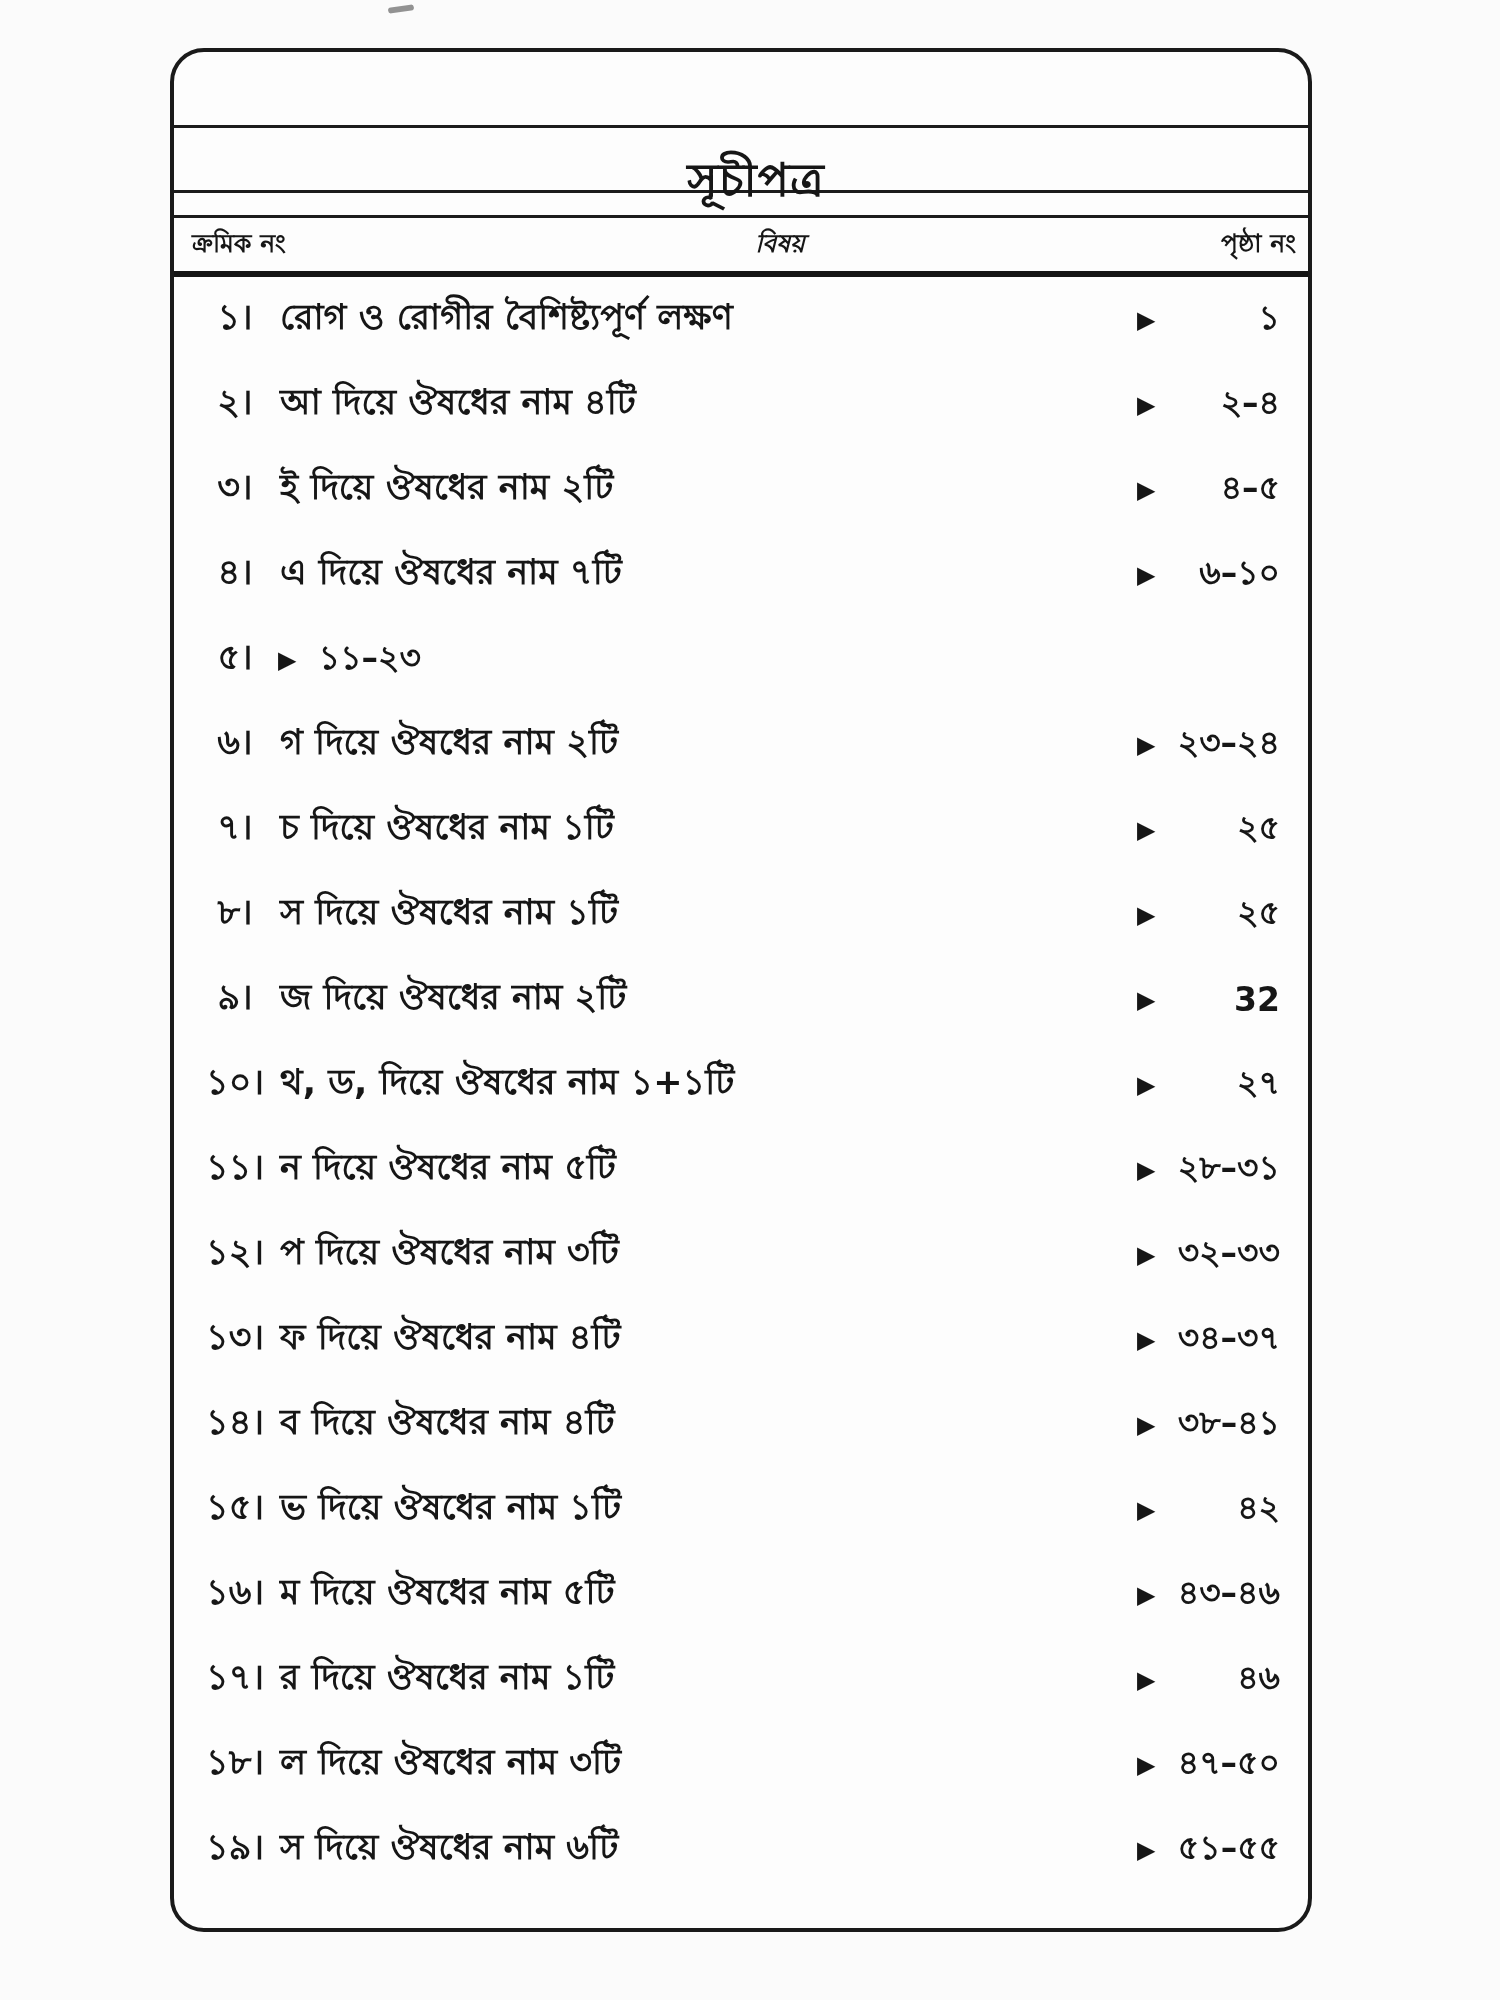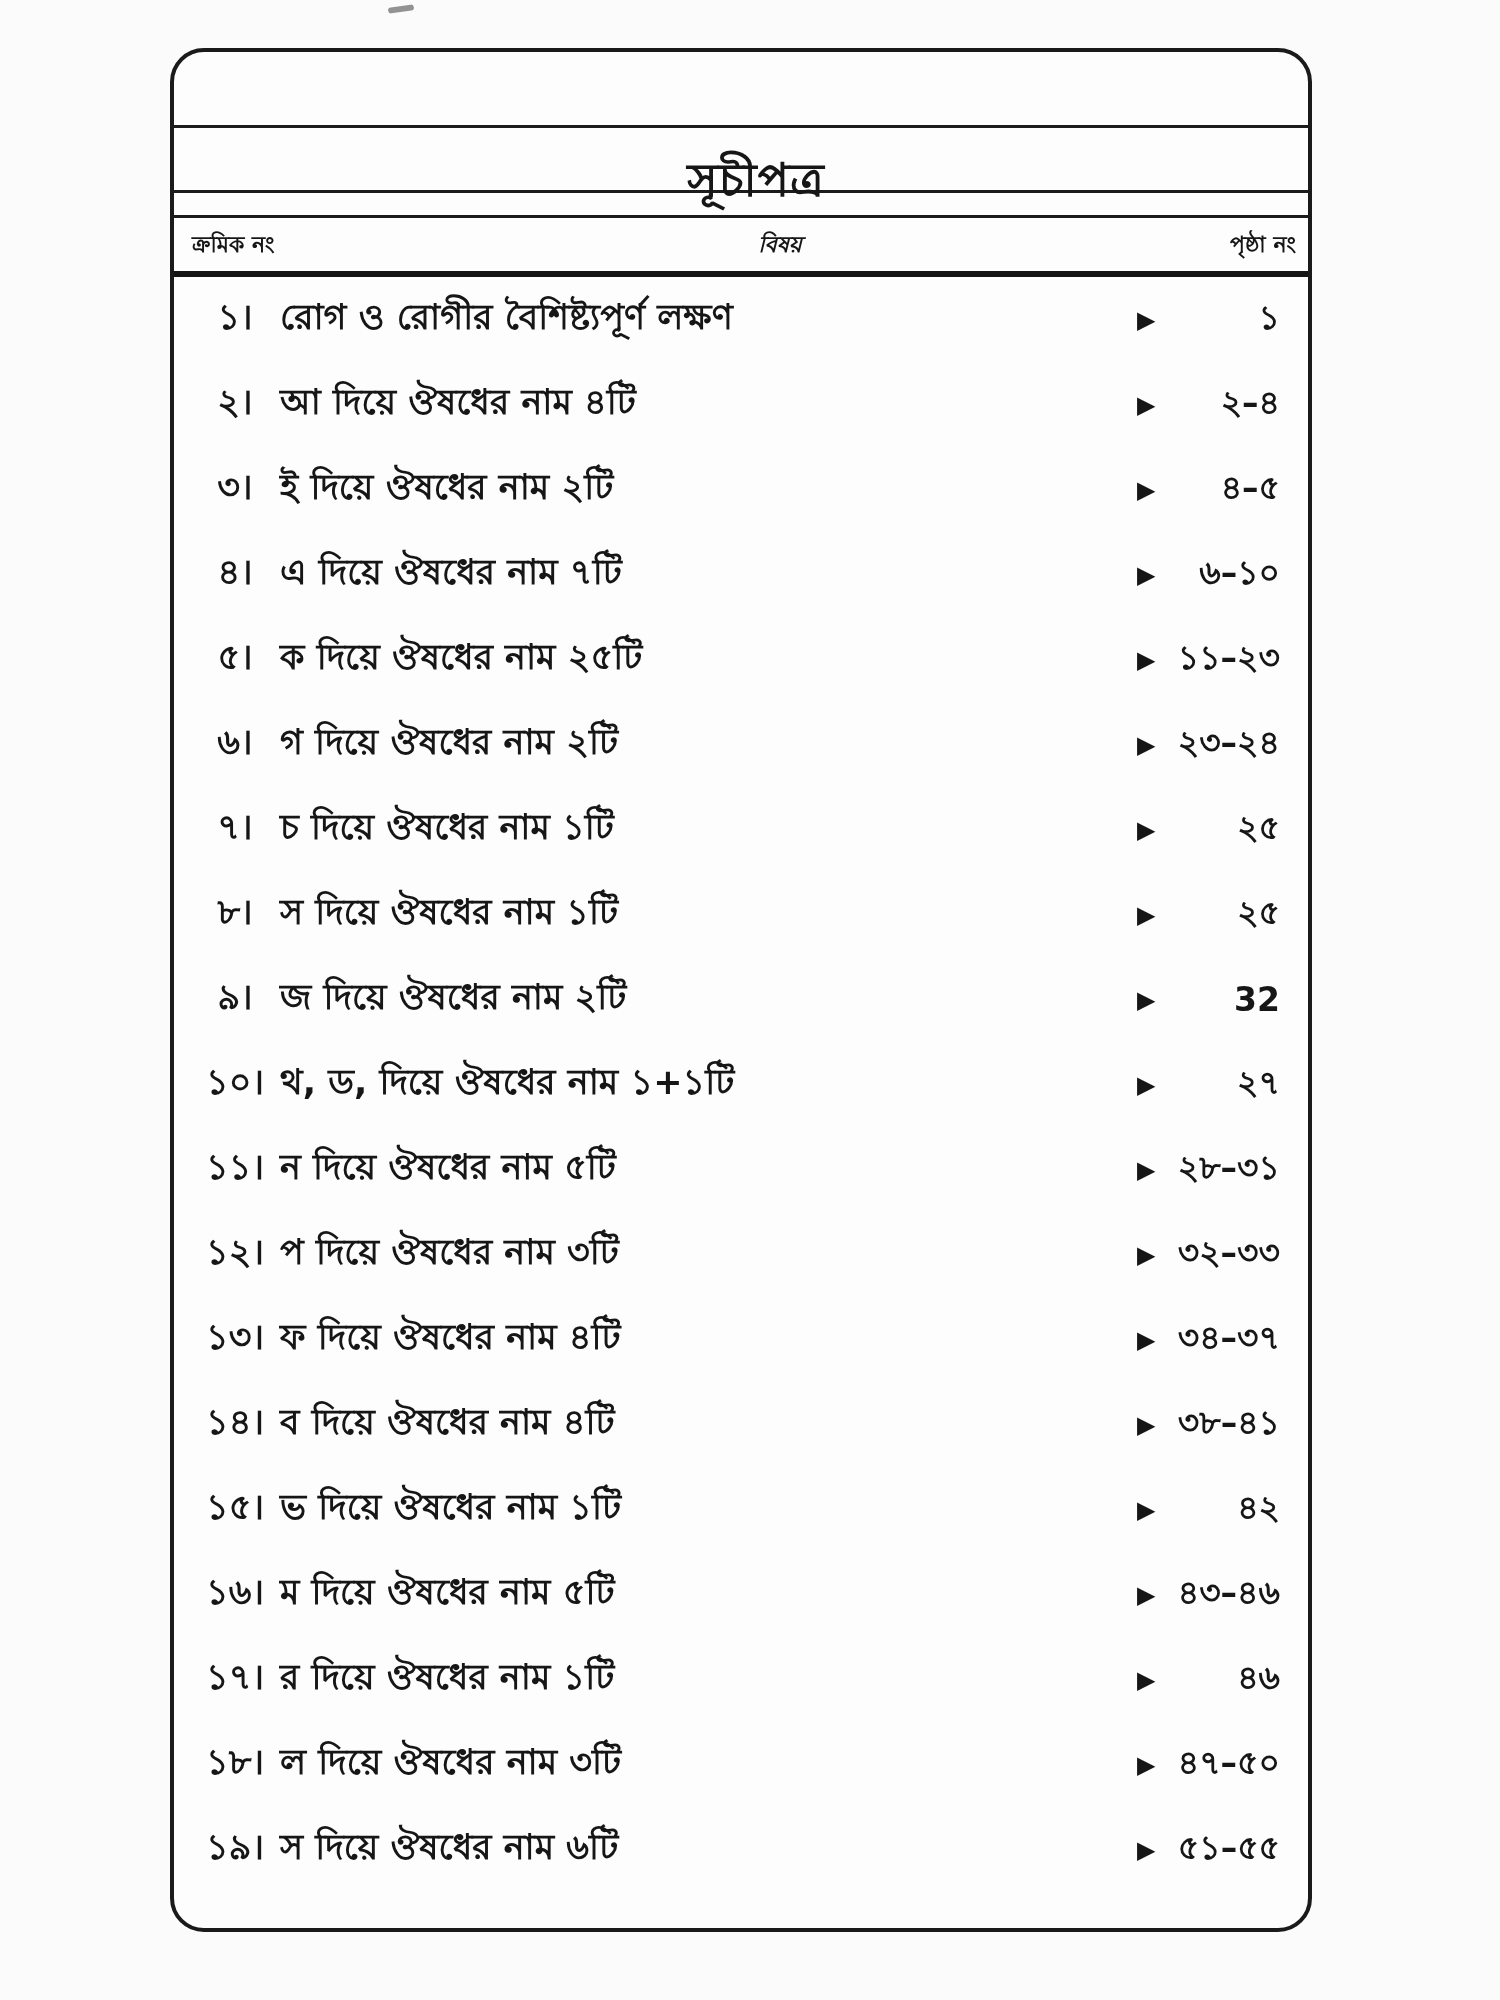--- a/index.html
+++ b/index.html
@@ -29,21 +29,21 @@
     height:62px;display:flex;align-items:center;justify-content:center;
   }
   .title-text{
     font-size:46px;font-weight:700;letter-spacing:1px;
     transform:translateX(15px);
     margin-top:48px;
   }
   .band-gap{height:22px;}
   .band-header{
     position:relative;height:53px;
-    font-size:22px;font-weight:600;
+    font-size:25px;font-weight:600;
   }
   .hdr-serial{position:absolute;left:18px;top:50%;transform:translateY(-50%);}
   .hdr-subject{position:absolute;left:50%;top:50%;transform:translate(-50%,-50%) translateX(39px);font-style:italic;}
   .hdr-page{position:absolute;right:12px;top:50%;transform:translateY(-50%);}
   
   .rows{}
   .row{
     height:85px;display:flex;align-items:center;
     font-size:35px;font-weight:600;
   }
@@ -127,21 +127,20 @@
     <span class="cell-serial">৪।</span>
     <span class="cell-subject">এ দিয়ে ঔষধের নাম ৭টি</span>
     <span class="cell-pages">
       <span class="arrow-glyph">▶</span>
       <span class="page-num">৬–১০</span>
     </span>
   </div>
 
   <div class="row">
     <span class="cell-serial">৫।</span>
-    <span class="cell-subject">ক দিয়ে ঔষধের নাম ২৫টি</span>
     <span class="cell-pages">
       <span class="arrow-glyph">▶</span>
       <span class="page-num">১১–২৩</span>
     </span>
   </div>
 
   <div class="row">
     <span class="cell-serial">৬।</span>
     <span class="cell-subject">গ দিয়ে ঔষধের নাম ২টি</span>
     <span class="cell-pages">

